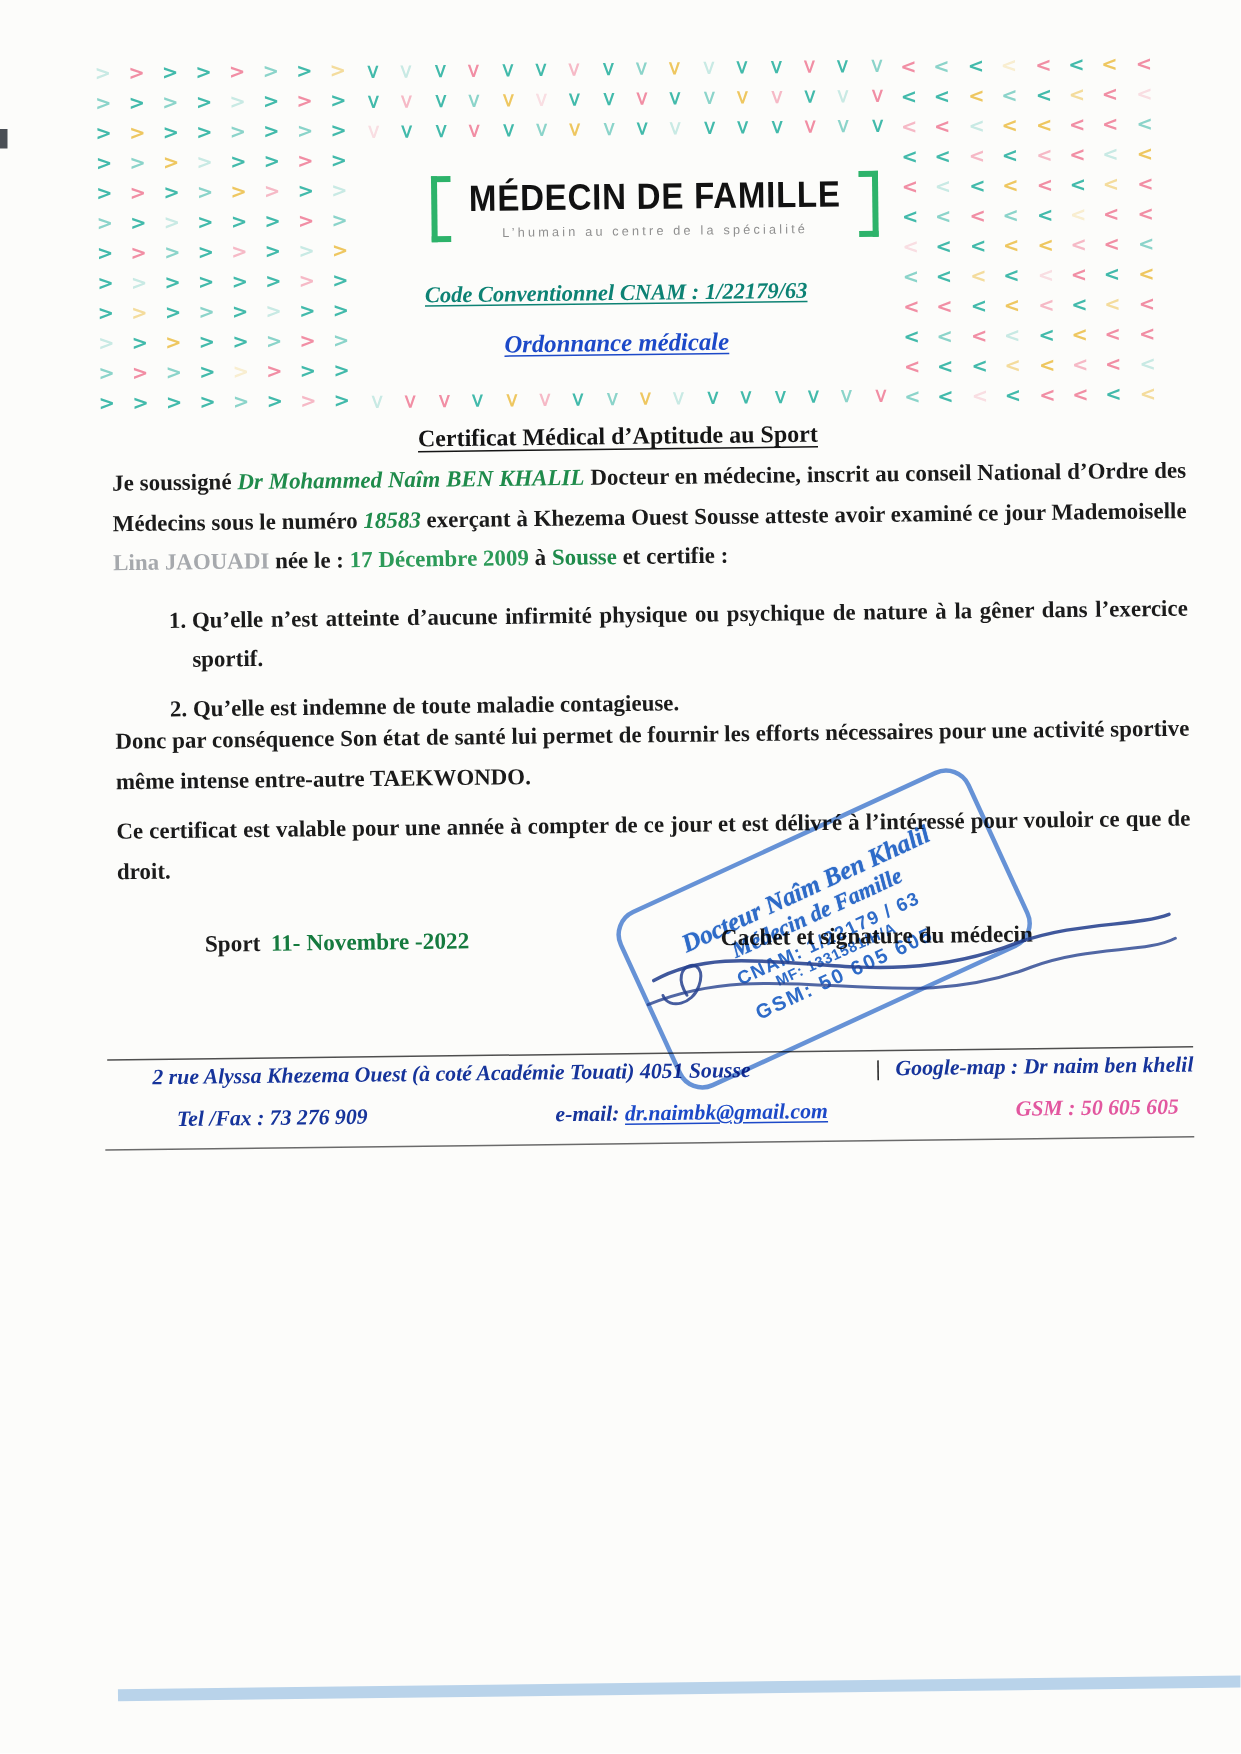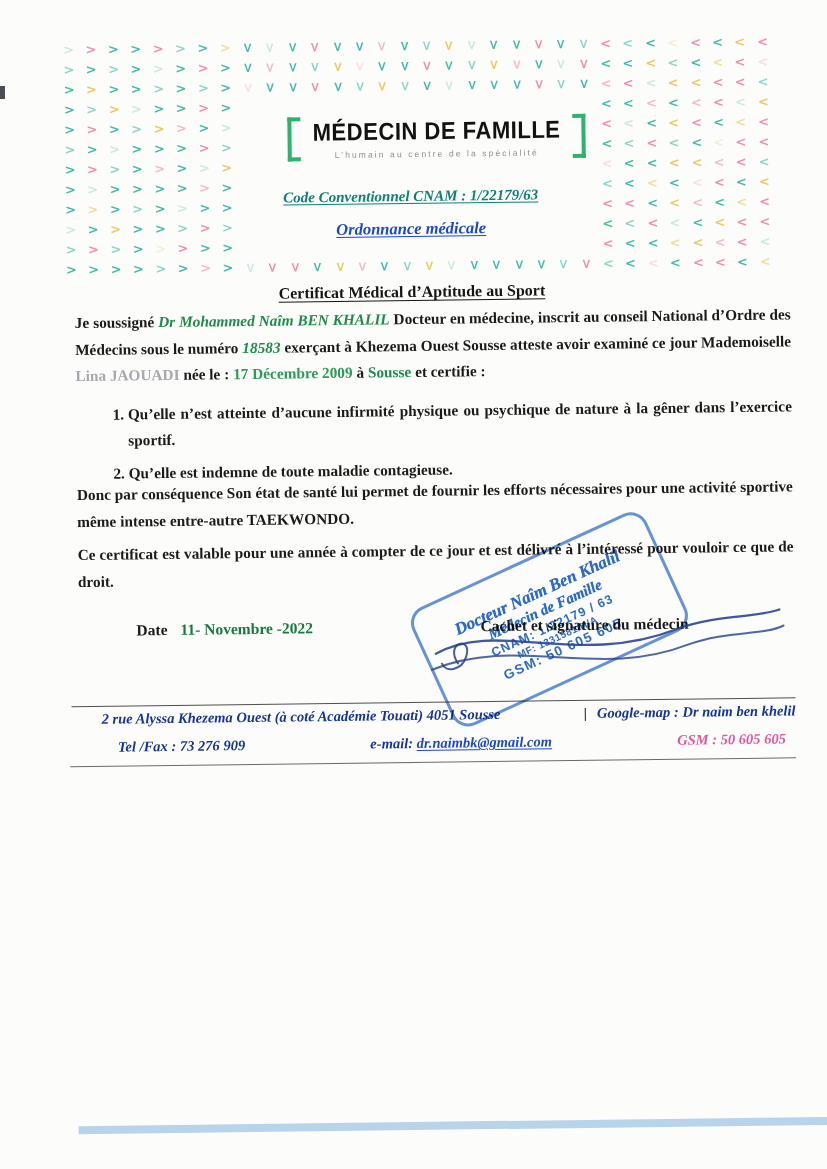--- a/index.html
+++ b/index.html
@@ -125,21 +125,21 @@
       <ol>
         <li><span>Qu’elle n’est atteinte d’aucune infirmité physique ou psychique de nature à la gêner dans l’exercice sportif.</span></li>
         <li><span>Qu’elle est indemne de toute maladie contagieuse.</span></li>
       </ol>
     </div>
 
     <p class="body-text p2">Donc par conséquence Son état de santé lui permet de fournir les efforts nécessaires pour une activité sportive même intense entre-autre TAEKWONDO.</p>
     <p class="body-text p3">Ce certificat est valable pour une année à compter de ce jour et est délivré à l’intéressé pour vouloir ce que de droit.</p>
 
     <div class="date-row">
-      <span class="date-label">Date</span>
+      <span class="date-label">Sport</span>
       <span class="date-value">11- Novembre -2022</span>
       <span class="cachet">Cachet et signature du médecin</span>
     </div>
 
     <div class="stamp">
       <span class="stamp-l1">Docteur Naîm Ben Khalil</span>
       <span class="stamp-l2">Médecin de Famille</span>
       <span class="stamp-l3">CNAM: 1/22179 / 63</span>
       <span class="stamp-l4">MF: 1331581/H/A</span>
       <span class="stamp-l5">GSM: 50 605 605</span>

